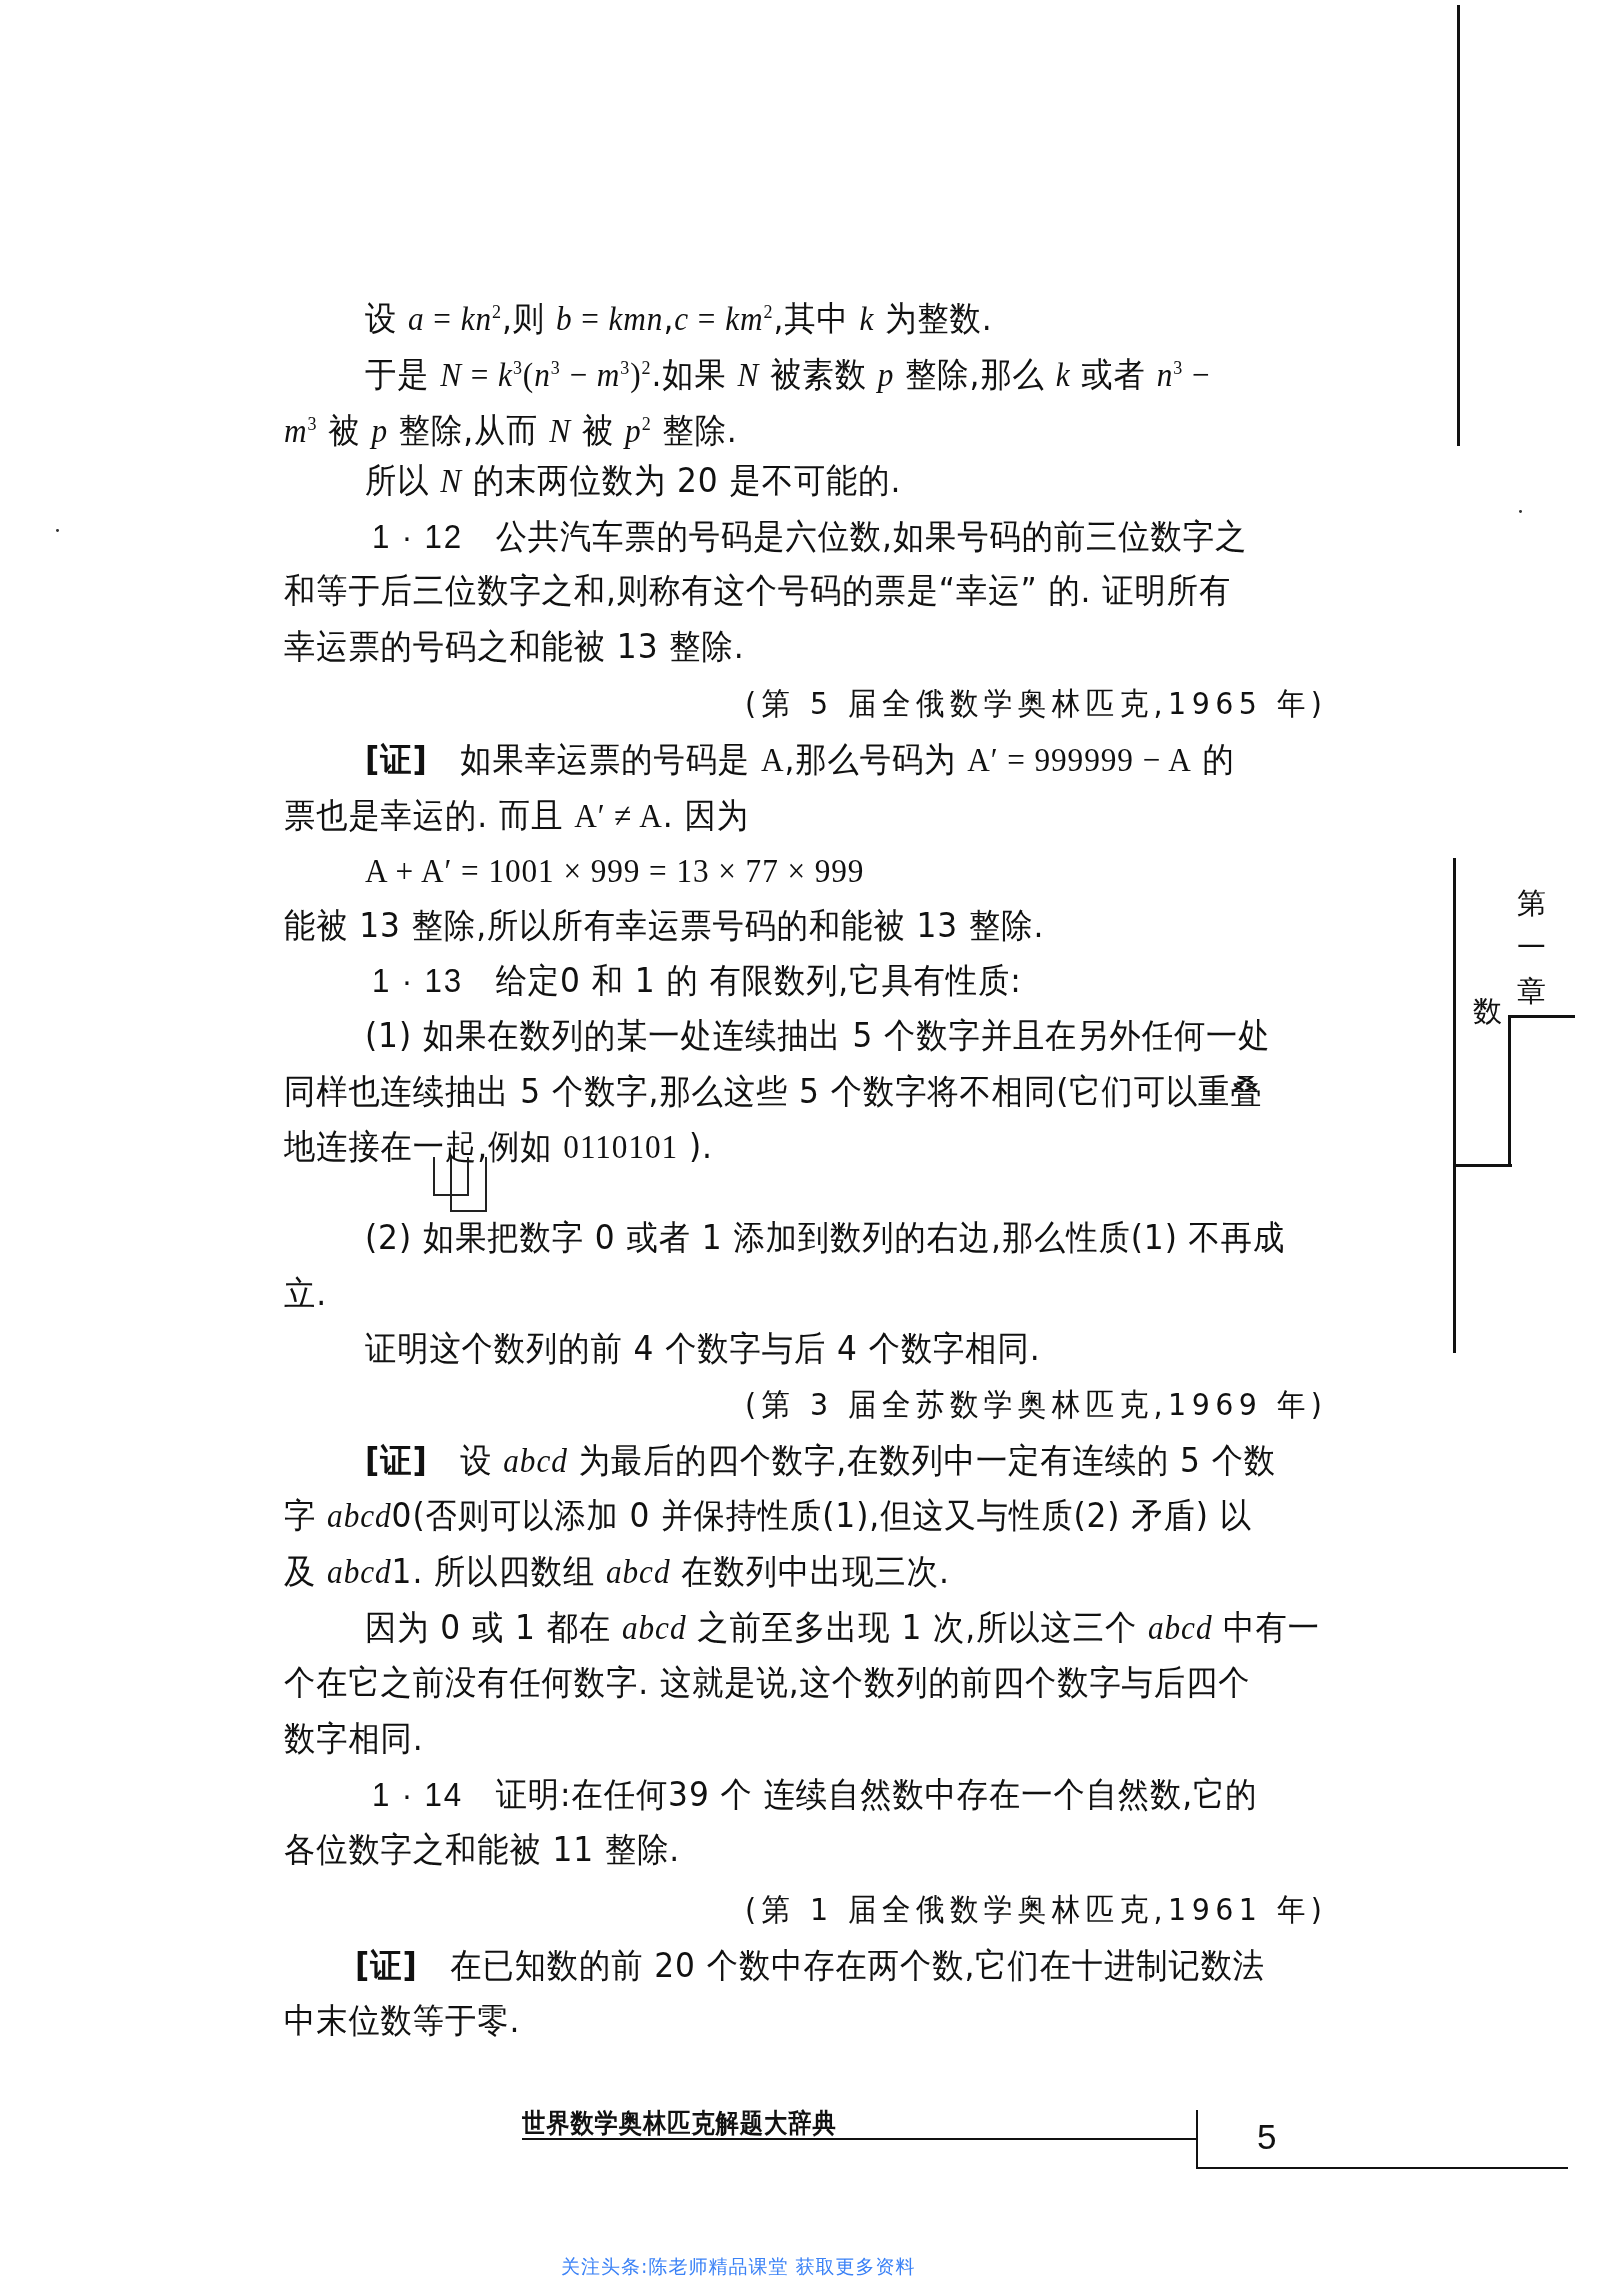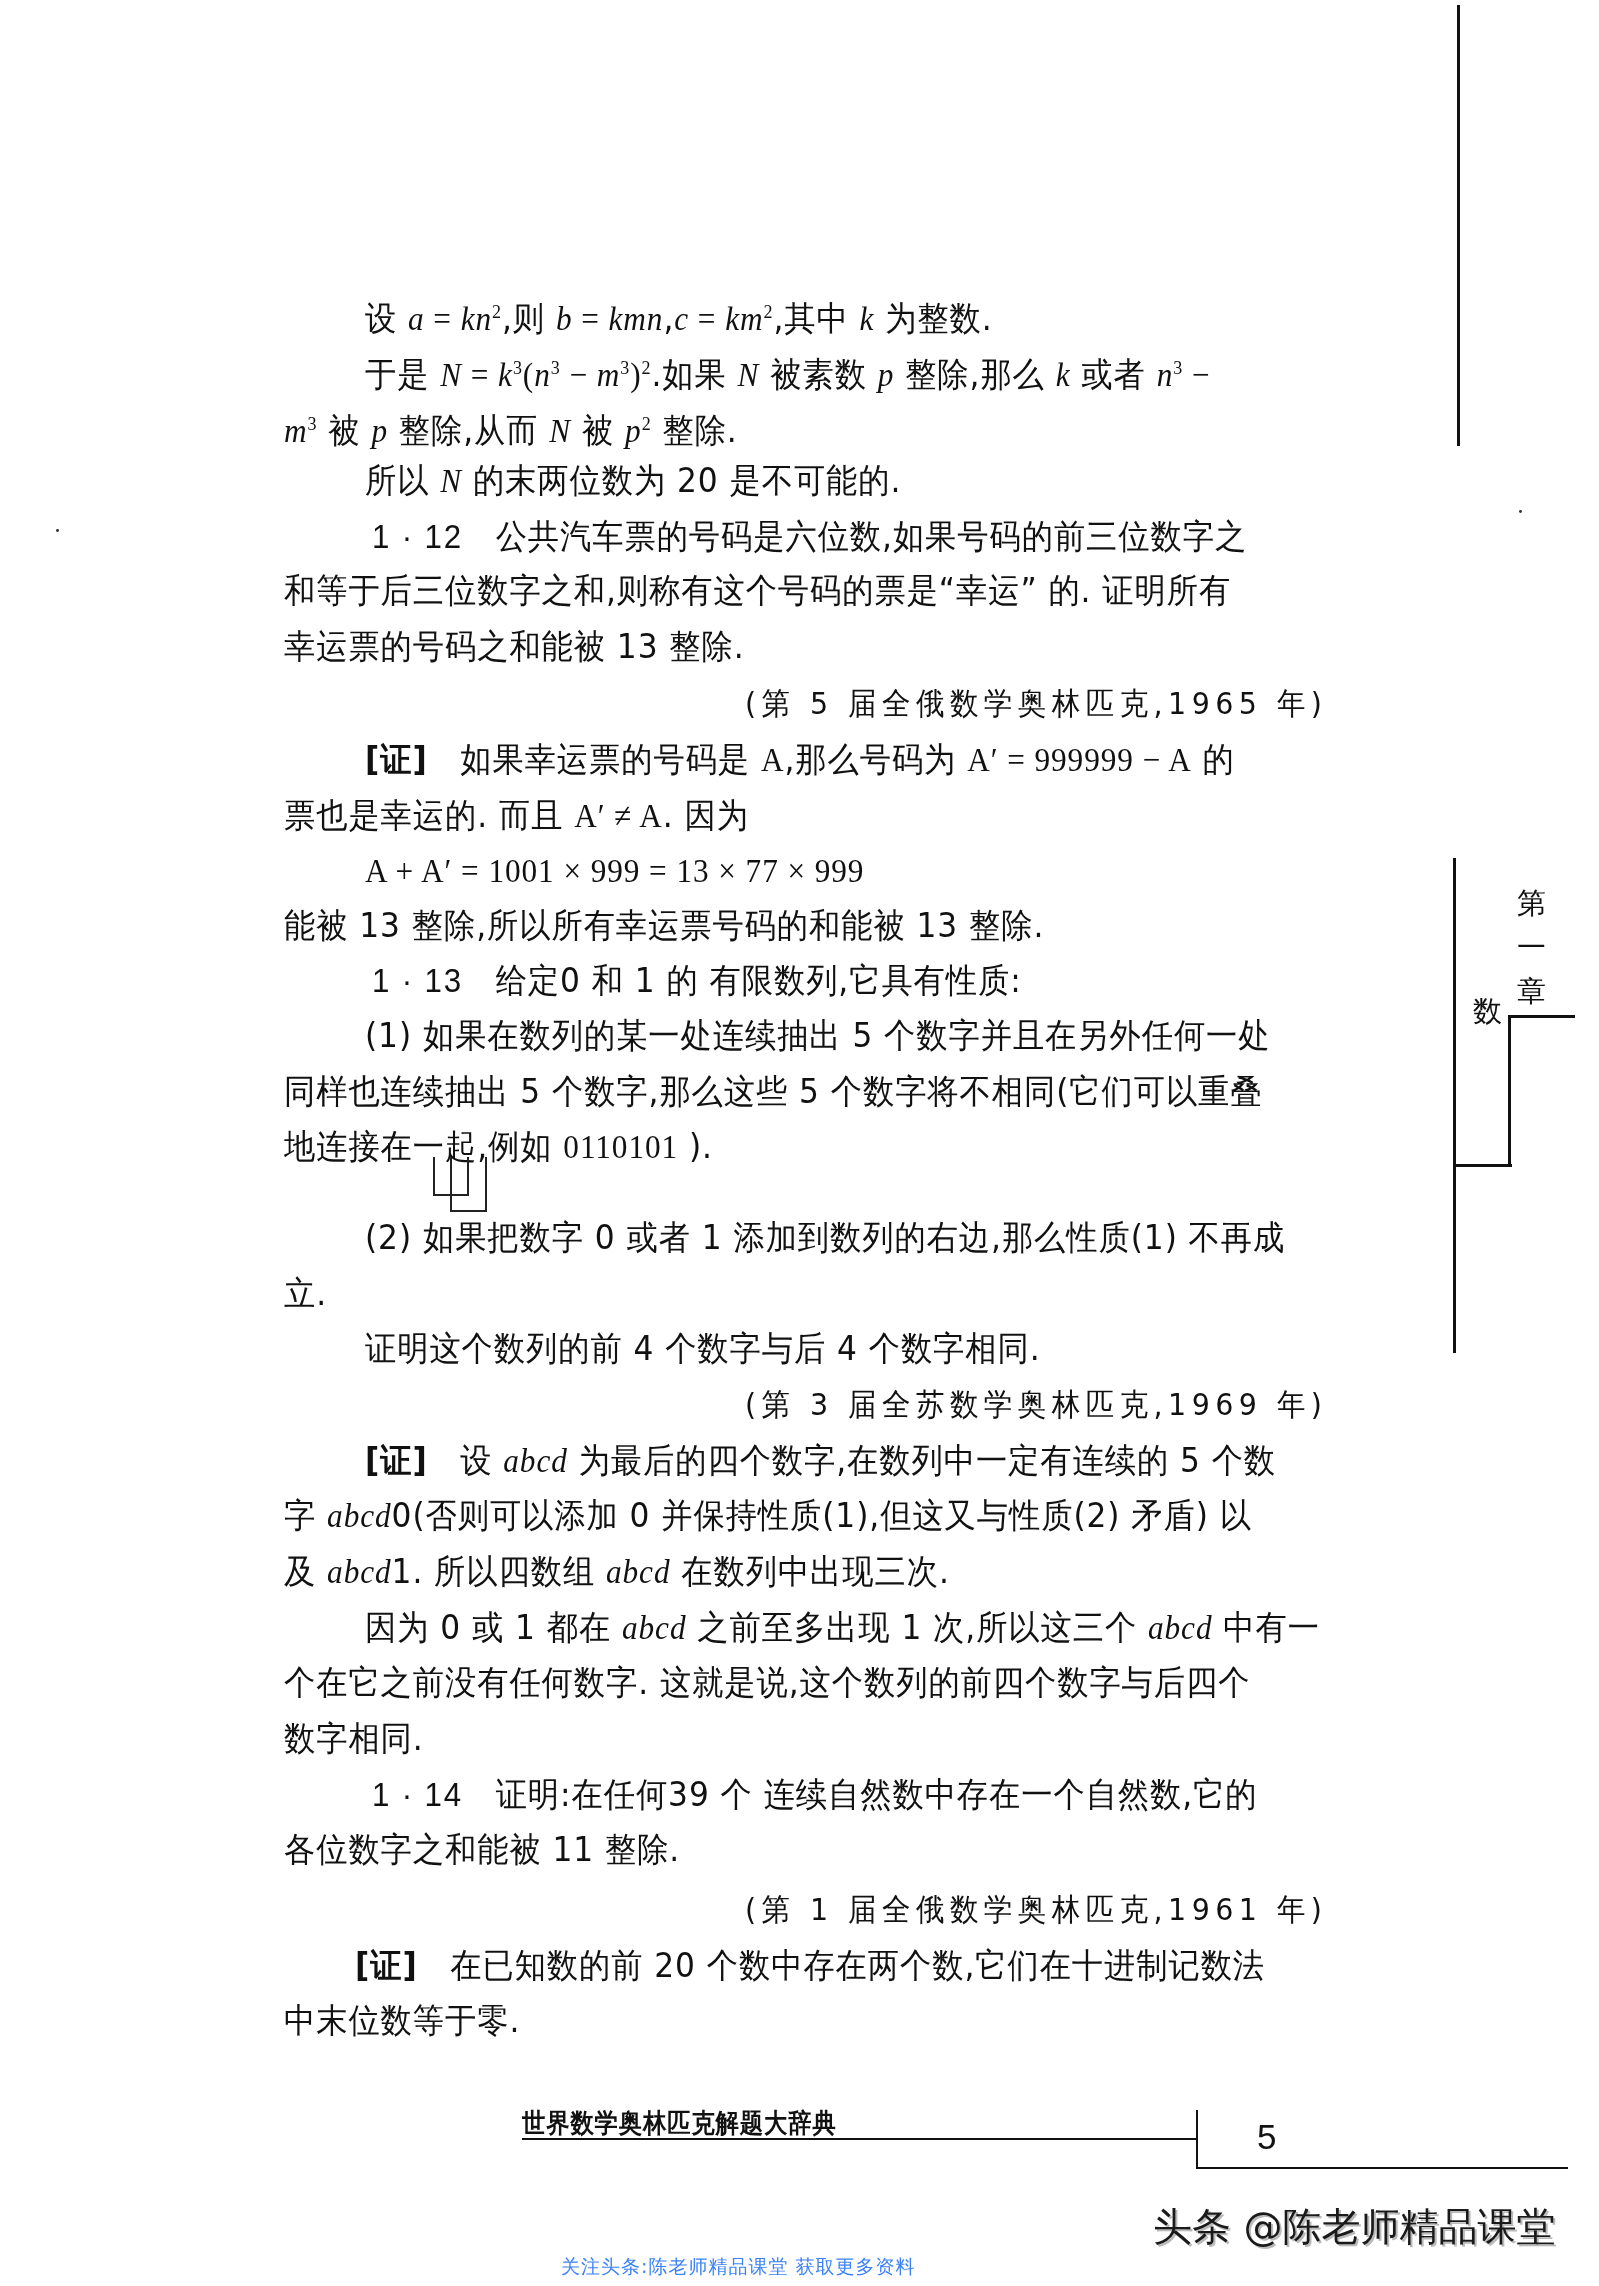--- a/index.html
+++ b/index.html
@@ -136,16 +136,15 @@
     <span class="b">[证]</span><span>&nbsp;&nbsp;&nbsp;</span><span>在已知数的前 20 个数中存在两个数,它们在十进制记数法</span>
   </div>
   <div class="line" style="left:284px; top:1999px;">中末位数等于零.</div>
 
   <div class="footer-title">世界数学奥林匹克解题大辞典</div>
   <div class="rule" style="left:522px; top:2138px; width:675px; height:2px;"></div>
   <div class="rule" style="left:1196px; top:2110px; width:2px; height:59px;"></div>
   <div class="rule" style="left:1196px; top:2167px; width:372px; height:2px;"></div>
   <div class="page-number">5</div>
 
-  <div class="watermark">头条 @陈老师精品课堂</div>
   <div class="footer-note">关注头条:陈老师精品课堂  获取更多资料</div>
 </div>
 
 
 </body></html>

